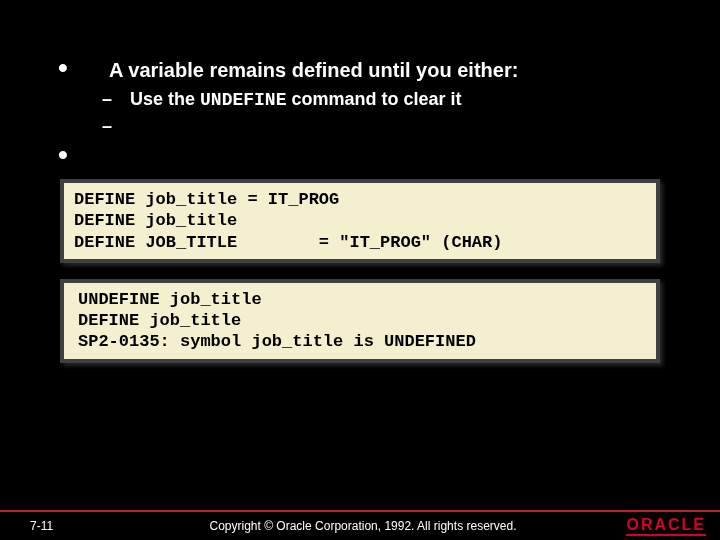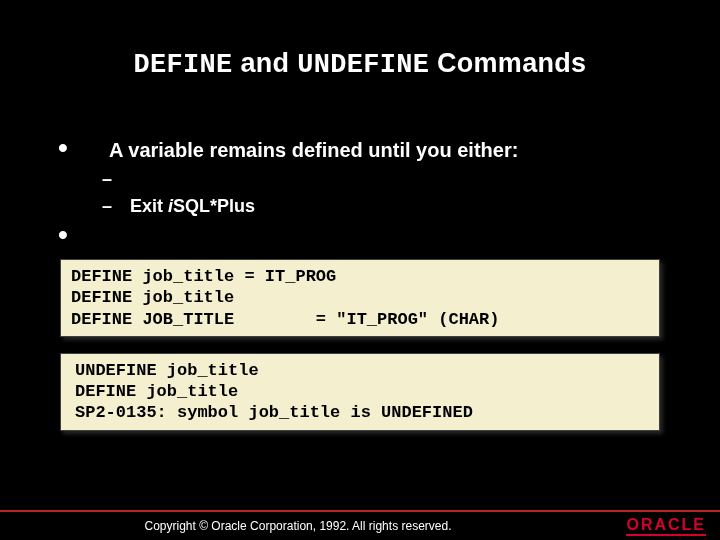--- a/index.html
+++ b/index.html
@@ -73,21 +73,21 @@
   .sub .txt .mono {
     font-family: "Courier New", Courier, monospace;
     font-weight: bold;
   }
   .sub .txt .ital {
     font-style: italic;
   }
   .codebox {
     margin: 14px 60px 0 60px;
     background: #f3efcf;
-    border: 1px solid #404040;
+    border: 4px solid #404040;
     box-shadow: 3px 3px 4px rgba(255,255,255,0.15);
     padding: 6px 10px 6px 10px;
     font-family: "Courier New", Courier, monospace;
     font-size: 17px;
     font-weight: bold;
     color: #000;
     line-height: 1.25;
     white-space: pre;
   }
   .footer {
@@ -127,56 +127,54 @@
     border-bottom: 2px solid #d6002a;
     padding-bottom: 1px;
     line-height: 1;
   }
 </style>
 </head>
 <body>
 
 <div class="slide">
 
-  <div class="title">
-    <span class="mono">DEFINE</span><span> and </span><span class="mono">UNDEFINE</span><span> Commands</span>
-  </div>
 
   <div class="content">
 
     <div class="bul">
       <div class="dot">•</div>
       <div class="txt">A variable remains defined until you either:</div>
     </div>
 
     <div class="sub">
       <div class="dash">–</div>
+      <div class="txt">
+        <span>Use the </span><span class="mono">UNDEFINE</span><span> command to clear it</span>
+      </div>
     </div>
 
     <div class="sub">
       <div class="dash">–</div>
-      <div class="txt">
-        <span>Exit </span><span class="ital">i</span><span>SQL*Plus</span>
-      </div>
     </div>
 
     <div class="bul" style="margin-top:8px;">
       <div class="dot">•</div>
     </div>
 
   </div>
 
   <div class="codebox">DEFINE job_title = IT_PROG
 DEFINE job_title
 DEFINE JOB_TITLE        = "IT_PROG" (CHAR)</div>
 
   <div class="codebox" style="margin-top:16px;padding-left:14px;">UNDEFINE job_title
 DEFINE job_title
 SP2-0135: symbol job_title is UNDEFINED</div>
 
   <div class="footer">
+    <div class="pg">7-11</div>
     <div class="cp">Copyright © Oracle Corporation, 1992. All rights reserved.</div>
     <div class="logo">
       <span class="orabox">ORACLE</span>
     </div>
   </div>
 
 </div>
 
 </body></html>

